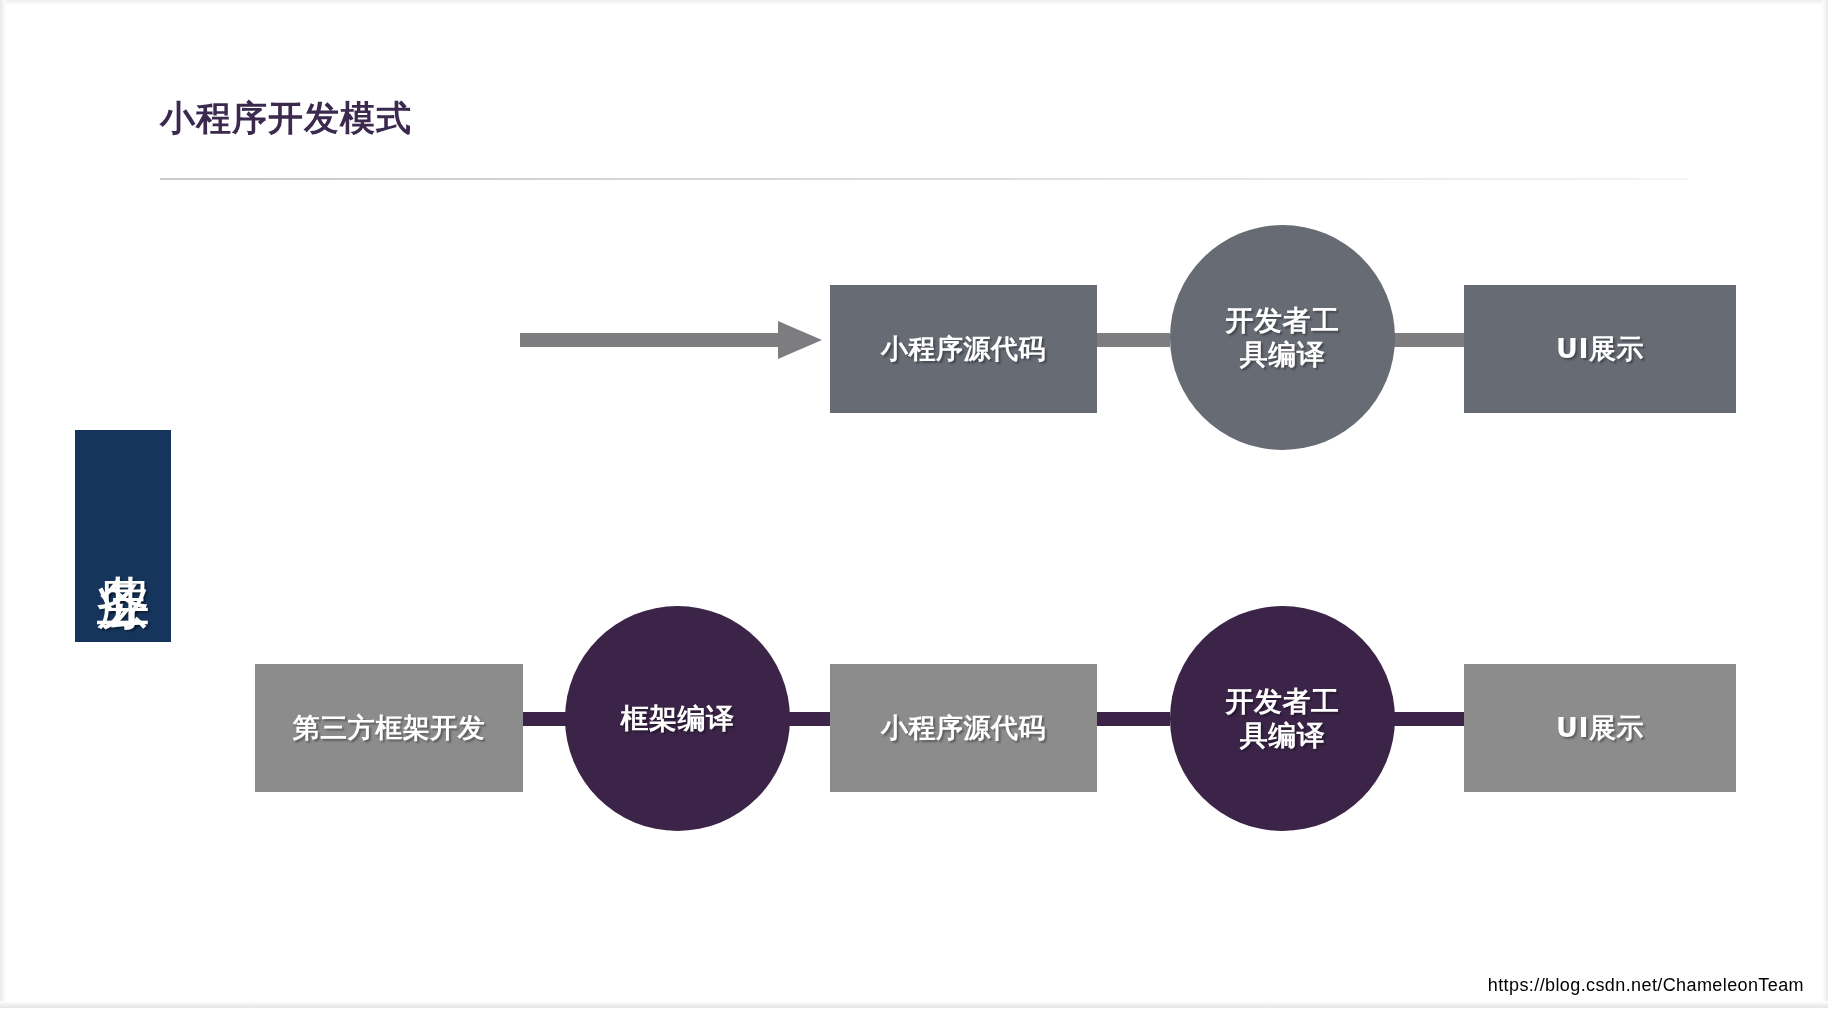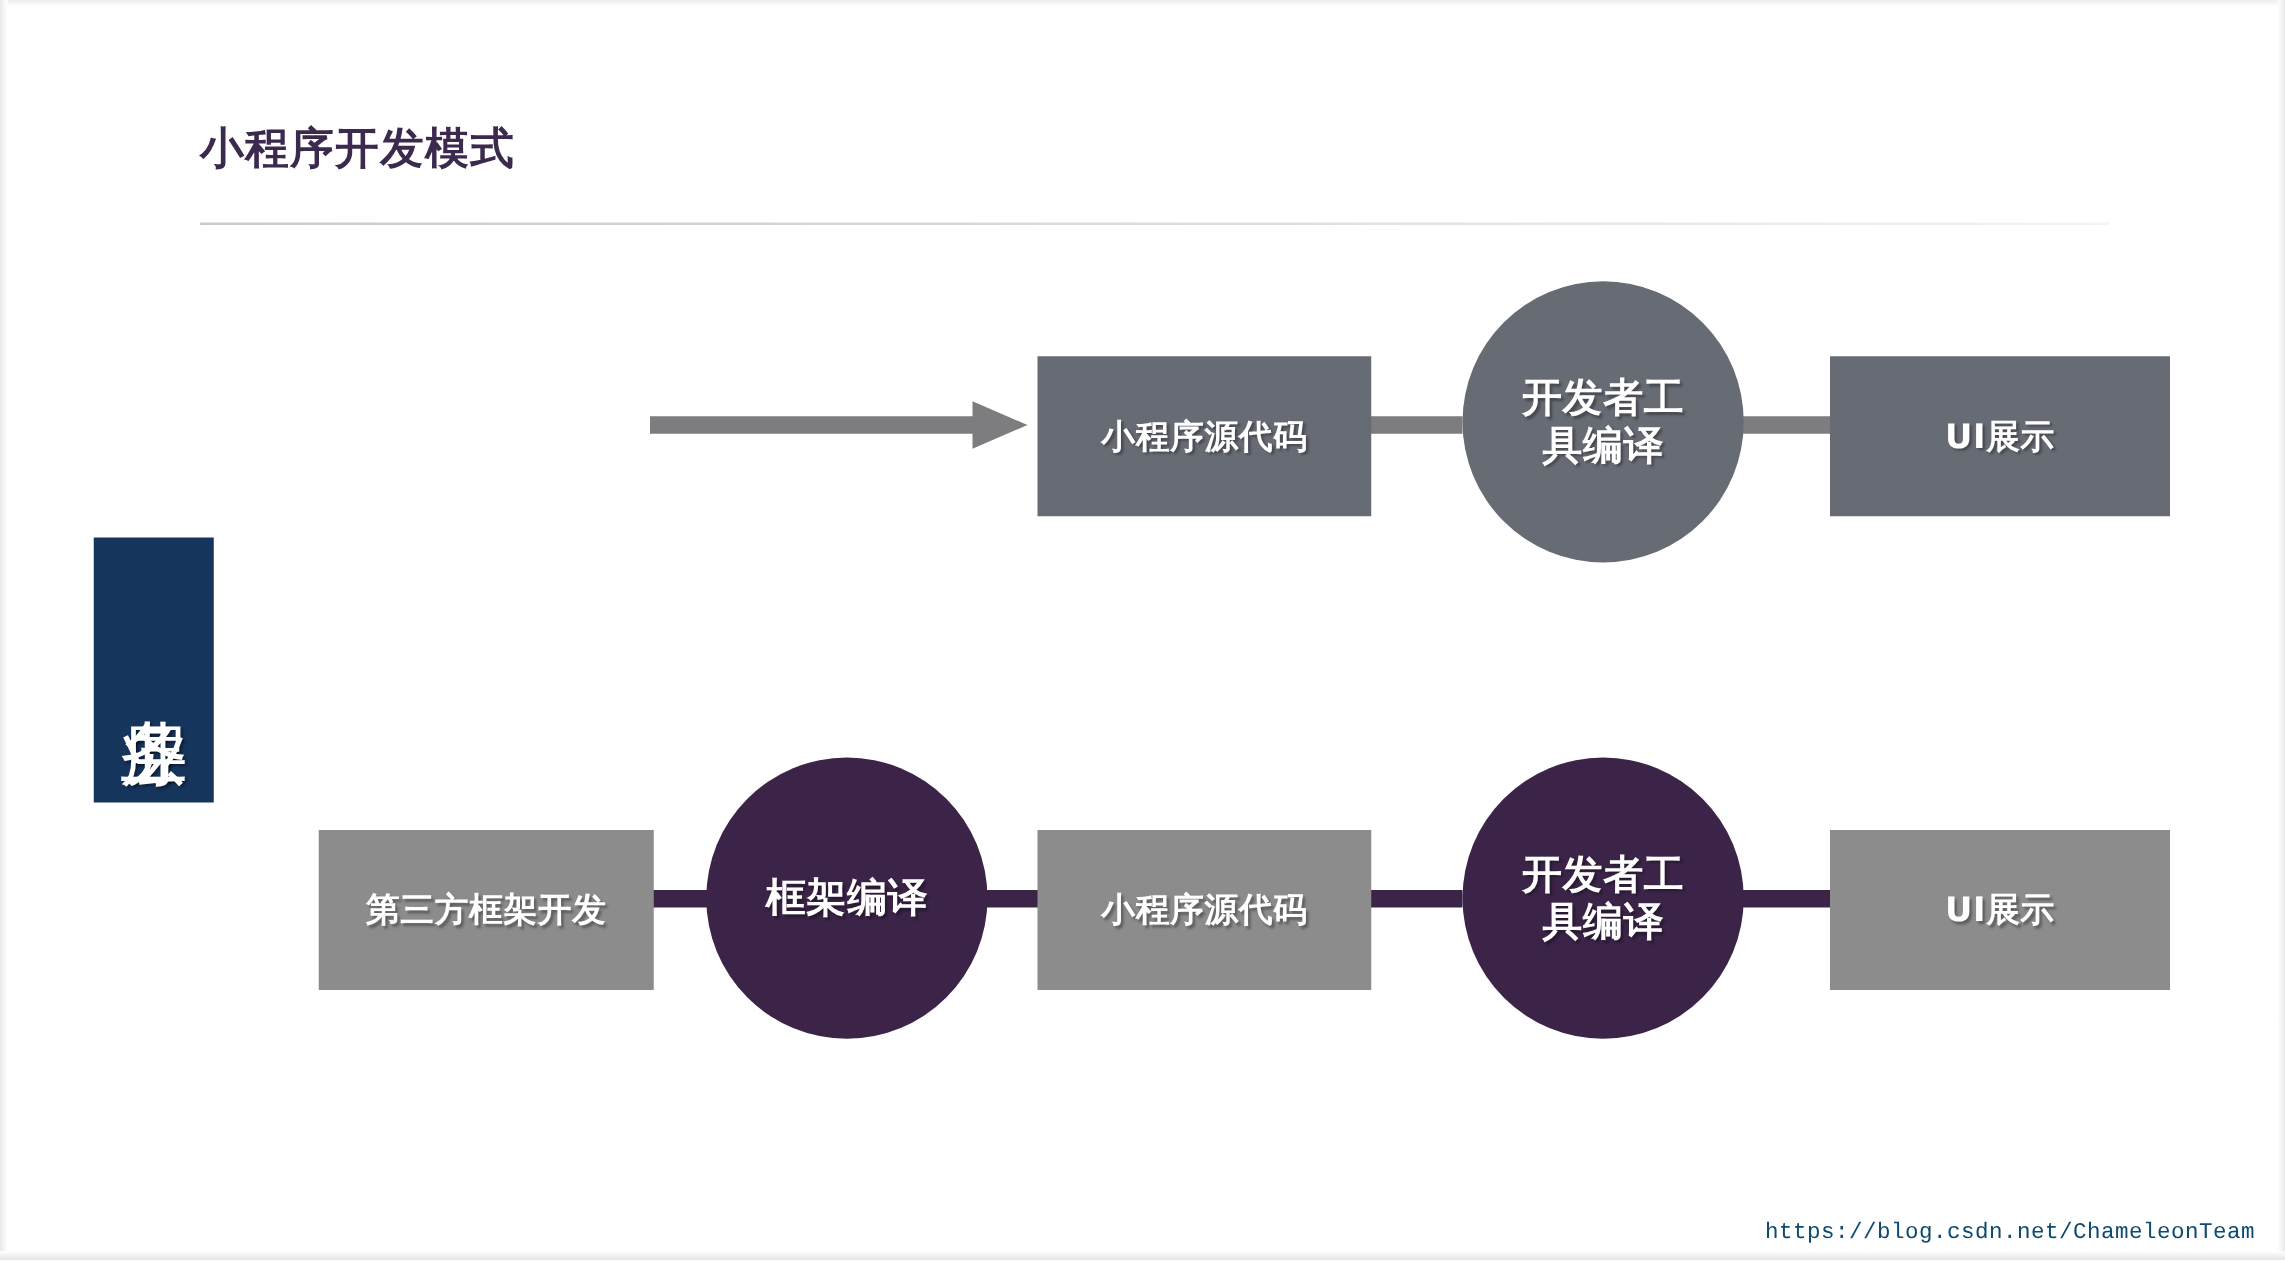--- a/index.html
+++ b/index.html
@@ -111,21 +111,21 @@
     text-shadow: 2px 2px 2px rgba(0,0,0,0.33);
     font-family: "DejaVu Sans", "Liberation Sans", sans-serif;
   }
   .node.box {
     border-radius: 0;
     font-size: 27px;
     letter-spacing: 0.5px;
   }
   .node.circle {
     border-radius: 50%;
-    font-size: 32px;
+    font-size: 28px;
     line-height: 1.18;
     letter-spacing: 0.5px;
     text-align: right;
   }
 
   
   .conn {
     position: absolute;
     height: 14px;
   }
@@ -142,23 +142,23 @@
     border-top: 19px solid transparent;
     border-bottom: 19px solid transparent;
   }
 
   
   .watermark {
     position: absolute;
     right: 24px;
     bottom: 12px;
     font-size: 18px;
-    color: #0c4a6e;
+    color: #000000;
     letter-spacing: 0.4px;
-    font-family: Liberation Mono, monospace;
+    font-family: Liberation Sans, sans-serif;
     white-space: nowrap;
   }
 </style>
 </head>
 <body>
 
 <div class="slide">
 
   <div class="page-edge-top"></div>
   <div class="page-edge-left"></div>

